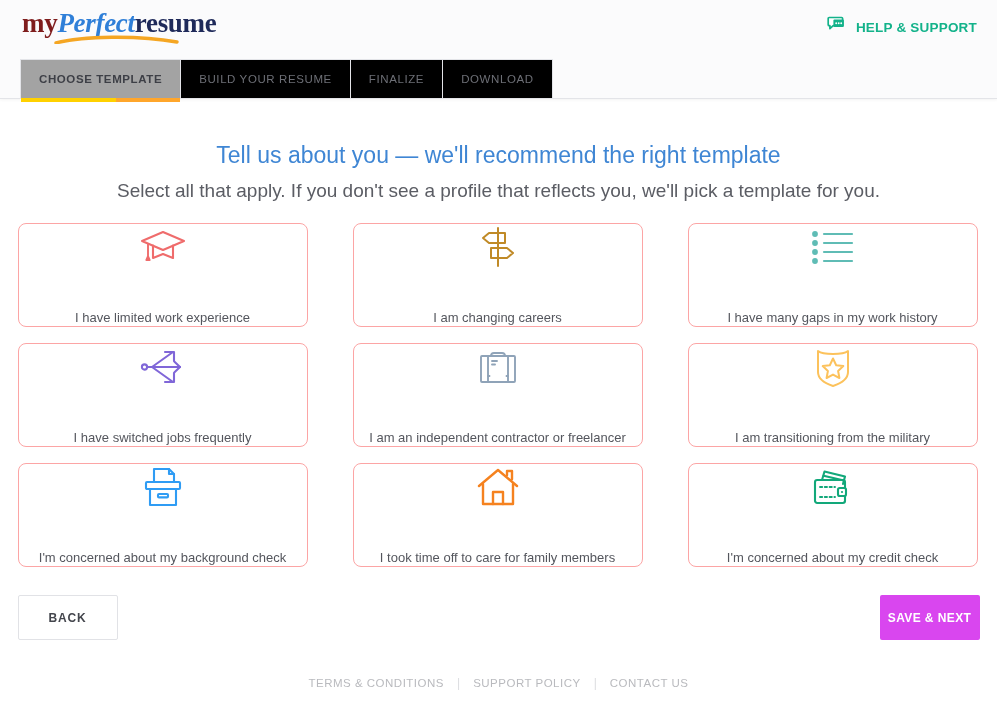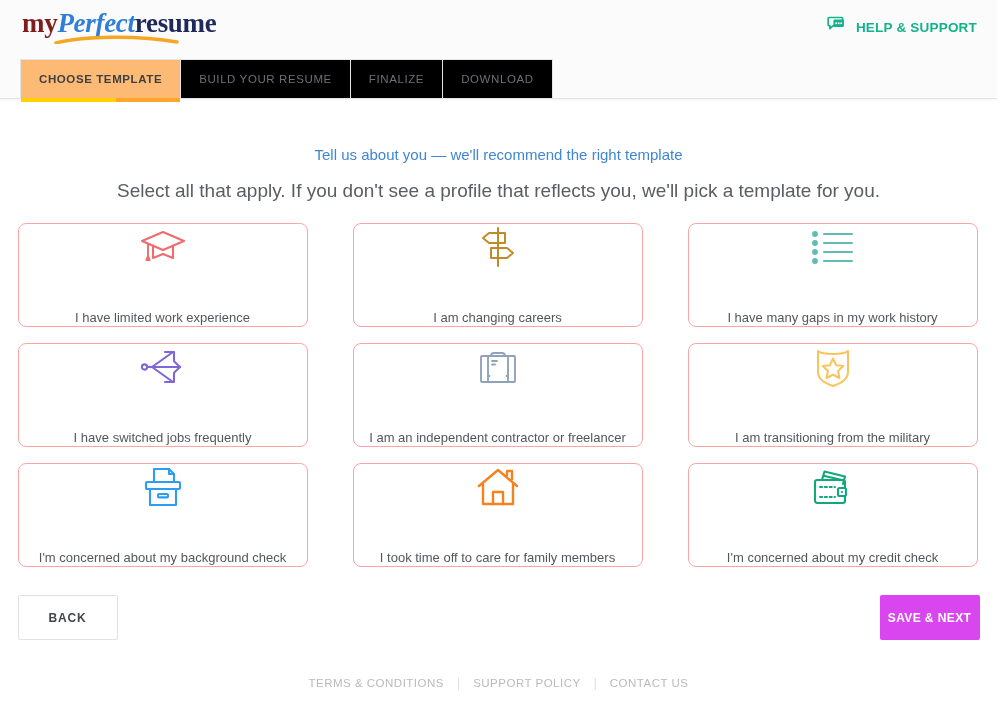--- a/index.html
+++ b/index.html
@@ -88,42 +88,42 @@
     padding: 0 18px;
     font-size: 11.5px;
     letter-spacing: 0.6px;
     color: #6d6f76;
     background: #000000;
     border-right: 1px solid #e3e4e8;
     cursor: pointer;
   }
   .tab:last-child { border-right: none; }
   .tab.active {
-    background: #fdba74;
+    background: #a3a3a3;
     color: #3d3f46;
     font-weight: bold;
     border-right: 1px solid #e3e4e8;
   }
   .tab.active::after {
     content: "";
     position: absolute;
     left: 0; right: 0; bottom: -4px;
     height: 4px;
     background: linear-gradient(to right, #ffd100 0%, #ffd100 60%, #ffa62b 60%, #ffa62b 100%);
   }
 
   
   .main {
     position: relative;
     padding-top: 42px;
   }
   .page-title {
     text-align: center;
     color: #3f86d4;
-    font-size: 15px;
+    font-size: 23px;
     font-weight: normal;
     line-height: 28px;
   }
   .page-subtitle {
     text-align: center;
     color: #5b5d64;
     font-size: 19px;
     margin-top: 11px;
   }
 

